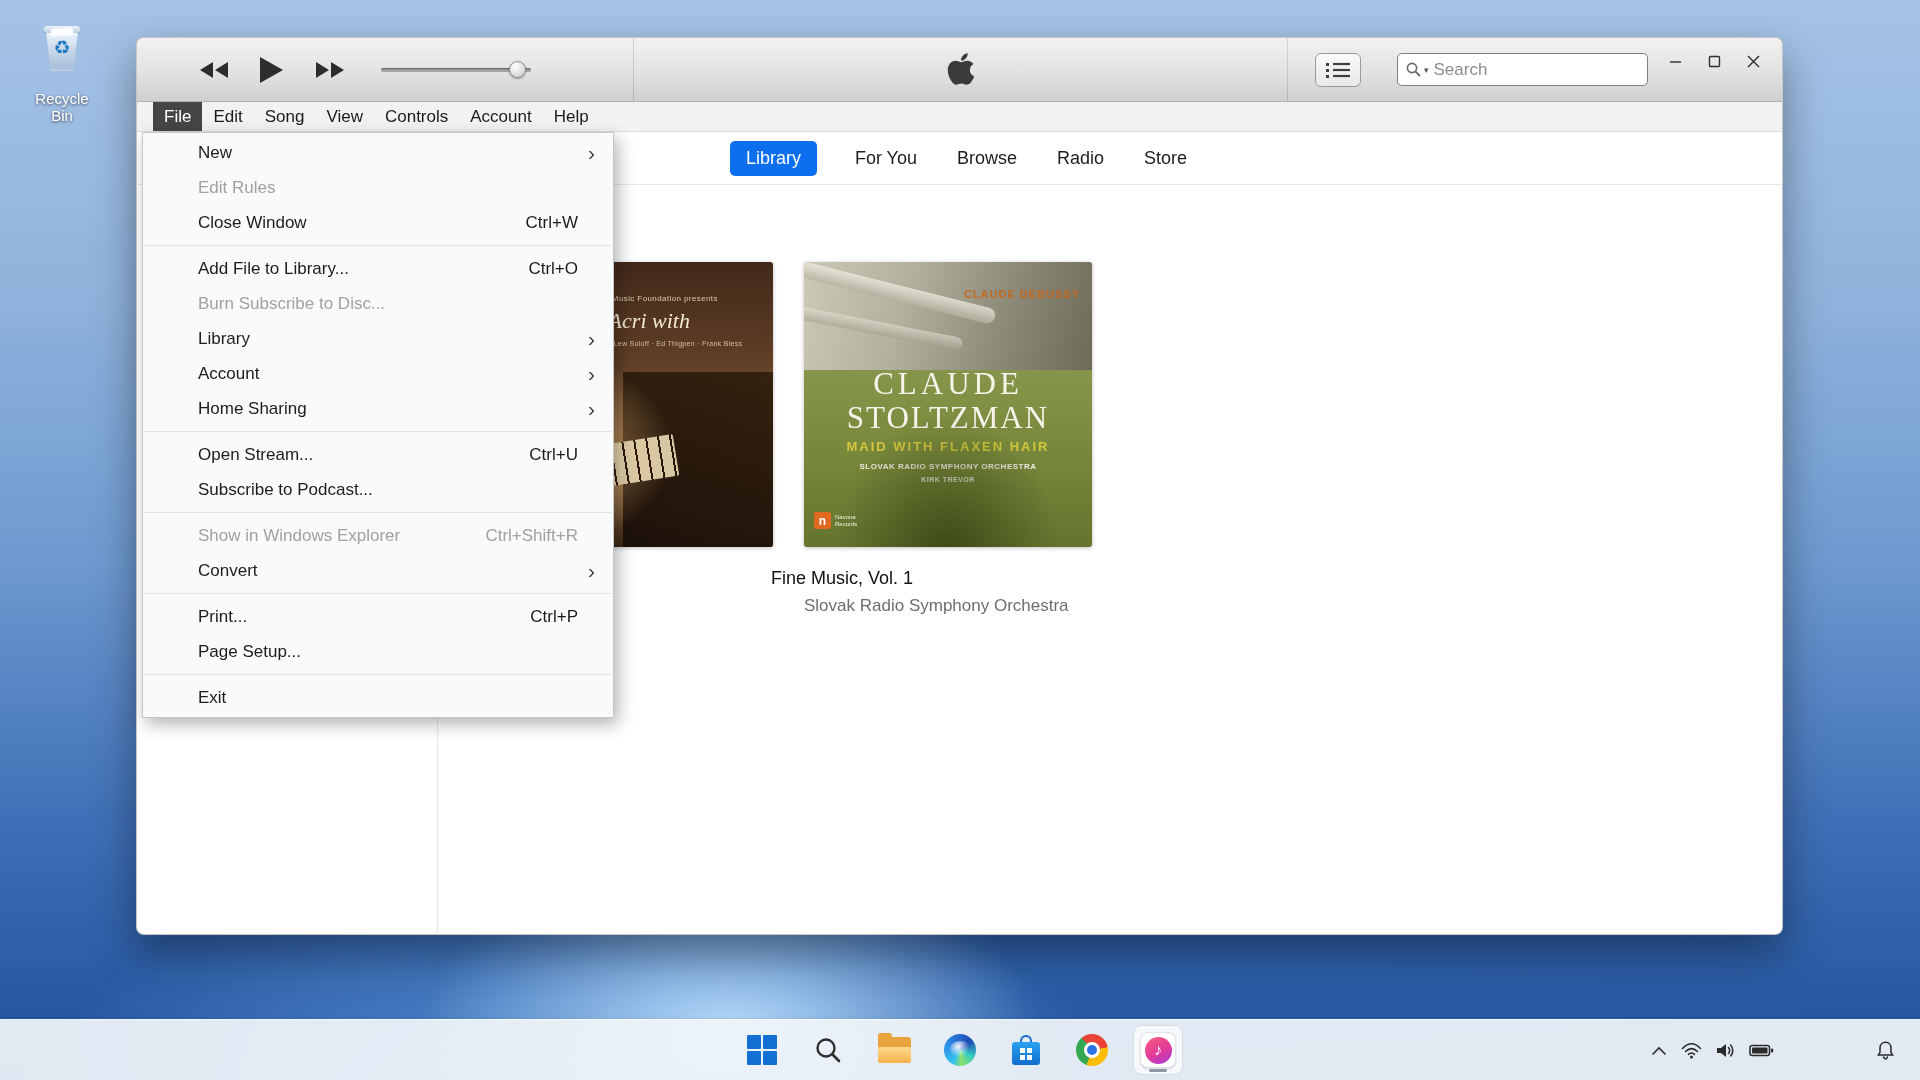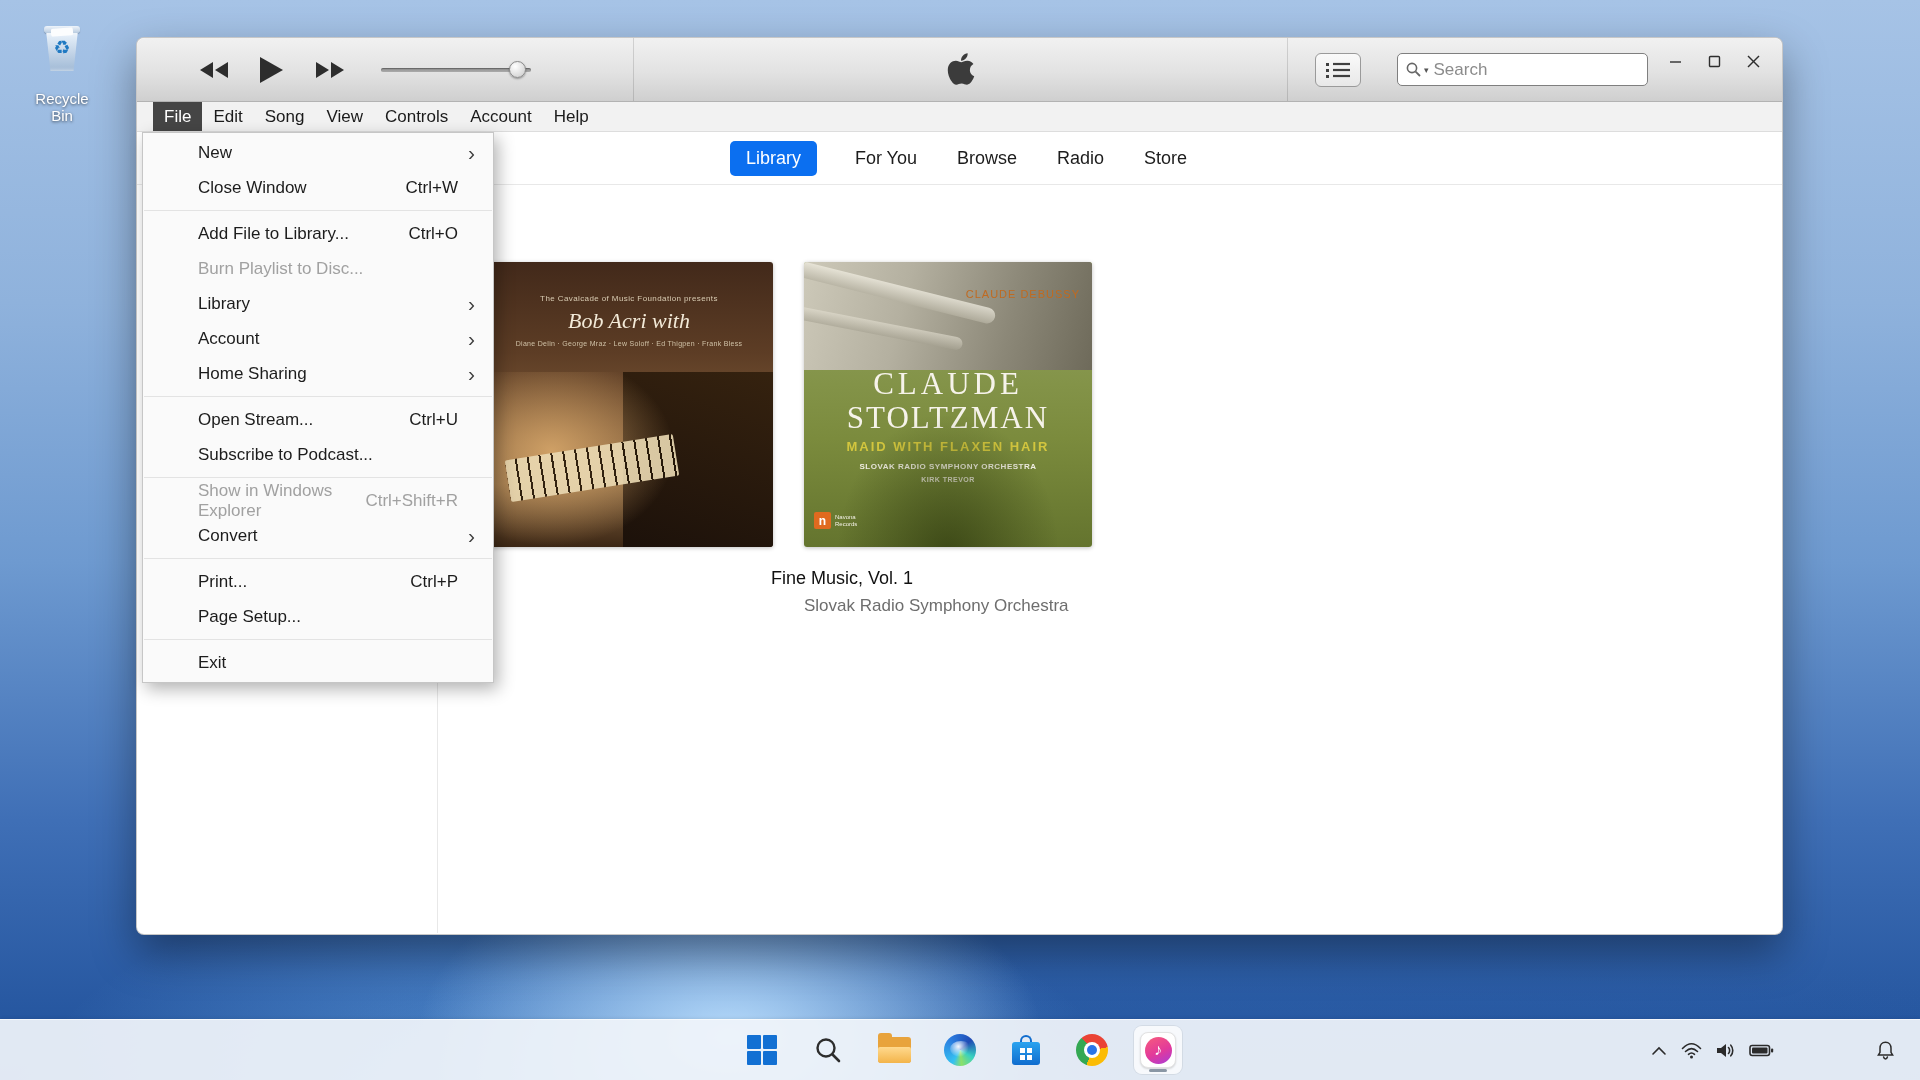--- a/index.html
+++ b/index.html
@@ -65,21 +65,21 @@
   .wc-btn { width:30px; height:30px; display:flex; align-items:center; justify-content:center; cursor:pointer; border-radius:4px; }
   .wc-btn svg { stroke:#2e2e2e; stroke-width:1.4; fill:none; }
 
   
   .menubar { position:absolute; left:0; top:64px; width:100%; height:30px; background:#f2f2f2;
     border-bottom:1px solid #dddddd; display:flex; align-items:stretch; padding-left:16px; font-size:17px; color:#1b1b1b; }
   .mb-item { padding:0 11px; display:flex; align-items:center; cursor:pointer; }
   .mb-item.active { background:#454545; color:#ffffff; }
 
   
-  .dropdown { position:absolute; left:5px; top:94px; width:352px; background:#fafafa;
+  .dropdown { position:absolute; left:5px; top:94px; width:472px; background:#fafafa;
     border:1px solid #c6c6c6; box-shadow:4px 6px 16px rgba(0,0,0,.3); padding:2px 0; z-index:50; }
   .mi { height:35px; display:flex; align-items:center; padding-left:55px; padding-right:10px; font-size:17px; color:#1c1c1c; cursor:pointer; }
   .mi .mi-label { flex:1; }
   .mi .mi-short { margin-right:25px; }
   .mi .mi-chevron { width:24px; text-align:right; padding-right:8px; font-size:21px; color:#3f3f3f; line-height:1; }
   .mi.disabled { color:#a1a1a1; cursor:default; }
   .menu-sep { height:1px; background:#e3e3e3; margin:5px 1px; }
 
   
   .tabs { position:absolute; left:0; top:98px; width:100%; height:44px; display:flex; justify-content:center;
@@ -101,21 +101,21 @@
   .a1-script { position:absolute; top:46px; width:100%; text-align:center; font-family:"Liberation Serif",serif; font-style:italic; font-size:22px; color:#f3ead8; }
   .a1-credits { position:absolute; top:78px; width:100%; text-align:center; font-size:7px; color:#cfc1a6; letter-spacing:.3px; }
 
   .album2 { left:667px; top:224px; background:linear-gradient(180deg,#85954b 38%, #7b8b3d 62%, #64742e 100%); }
   .a2-photo { position:absolute; left:0; top:0; width:100%; height:108px;
     background:linear-gradient(105deg,#cdc9b9 0%, #b4b0a0 35%, #8c8878 70%, #6e6a5a 100%); }
   .a2-spoon1 { position:absolute; left:-16px; top:22px; width:210px; height:16px; border-radius:9px; transform:rotate(14deg);
     background:linear-gradient(180deg,#f0ede1,#b5b1a1); opacity:.75; }
   .a2-spoon2 { position:absolute; left:-30px; top:58px; width:190px; height:13px; border-radius:8px; transform:rotate(11deg);
     background:linear-gradient(180deg,#e4e0d2,#a5a191); opacity:.6; }
-  .a2-composer { position:absolute; top:26px; right:12px; font-size:11px; font-weight:normal; letter-spacing:1px; color:#c06a20; }
+  .a2-composer { position:absolute; top:26px; right:12px; font-size:11px; font-weight:bold; letter-spacing:1px; color:#c06a20; }
   .a2-artist1 { position:absolute; top:104px; width:100%; text-align:center; font-family:"Liberation Serif",serif; font-size:31px; letter-spacing:4px; color:#f6f3ea; }
   .a2-artist2 { position:absolute; top:138px; width:100%; text-align:center; font-family:"Liberation Serif",serif; font-size:31px; letter-spacing:2px; color:#f6f3ea; }
   .a2-title { position:absolute; top:177px; width:100%; text-align:center; font-size:13px; font-weight:bold; letter-spacing:2px; color:#d3c63e; }
   .a2-orch { position:absolute; top:200px; width:100%; text-align:center; font-size:8px; font-weight:bold; color:#f2efe4; letter-spacing:.5px; }
   .a2-cond { position:absolute; top:214px; width:100%; text-align:center; font-size:7px; font-weight:bold; color:#e9e6d8; letter-spacing:.5px; }
   .a2-horn { position:absolute; left:12%; bottom:0; width:76%; height:46%;
     background:radial-gradient(ellipse at 50% 105%, rgba(35,45,8,.6), rgba(35,45,8,0) 72%); }
   .a2-label { position:absolute; left:10px; bottom:18px; display:flex; align-items:center; gap:4px; }
   .a2-label-box { width:17px; height:17px; background:#e06a1f; border-radius:2px; color:#fff; font-weight:bold; font-size:12px;
     display:flex; align-items:center; justify-content:center; }
@@ -308,31 +308,34 @@
     </div>
 
     <div class="caption-title">Fine Music, Vol. 1</div>
     <div class="caption-artist">Slovak Radio Symphony Orchestra</div>
 
     <div class="dropdown">
       <div class="mi">
         <span class="mi-label">New</span>
         <span class="mi-chevron">›</span>
       </div>
+      <div class="mi disabled">
+        <span class="mi-label">Edit Rules</span>
+      </div>
       <div class="mi">
         <span class="mi-label">Close Window</span>
         <span class="mi-short">Ctrl+W</span>
       </div>
       <div class="menu-sep"></div>
       <div class="mi">
         <span class="mi-label">Add File to Library...</span>
         <span class="mi-short">Ctrl+O</span>
       </div>
       <div class="mi disabled">
-        <span class="mi-label">Burn Playlist to Disc...</span>
+        <span class="mi-label">Burn Subscribe to Disc...</span>
       </div>
       <div class="mi">
         <span class="mi-label">Library</span>
         <span class="mi-chevron">›</span>
       </div>
       <div class="mi">
         <span class="mi-label">Account</span>
         <span class="mi-chevron">›</span>
       </div>
       <div class="mi">

